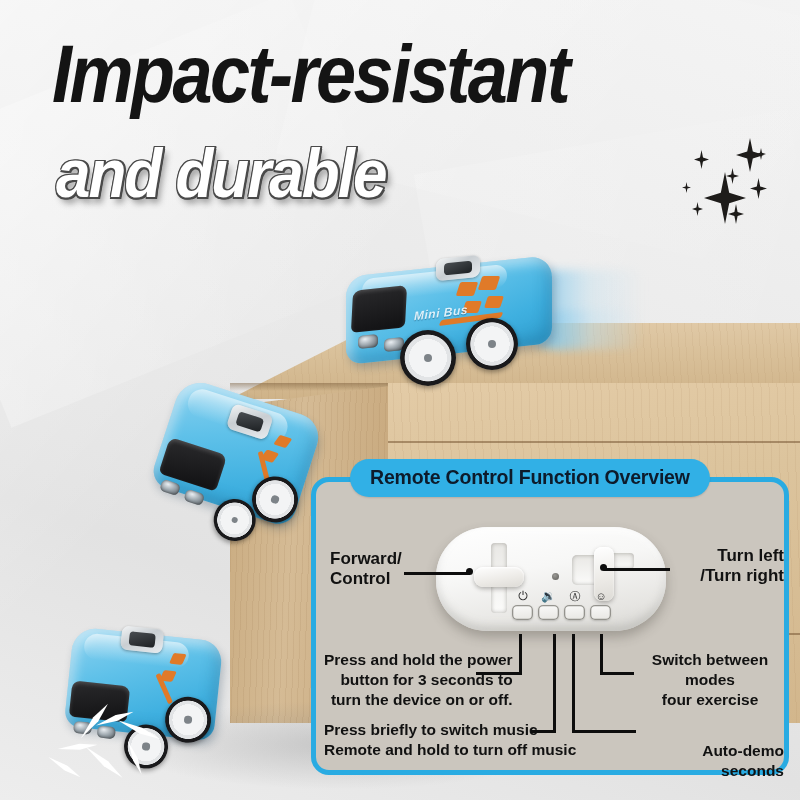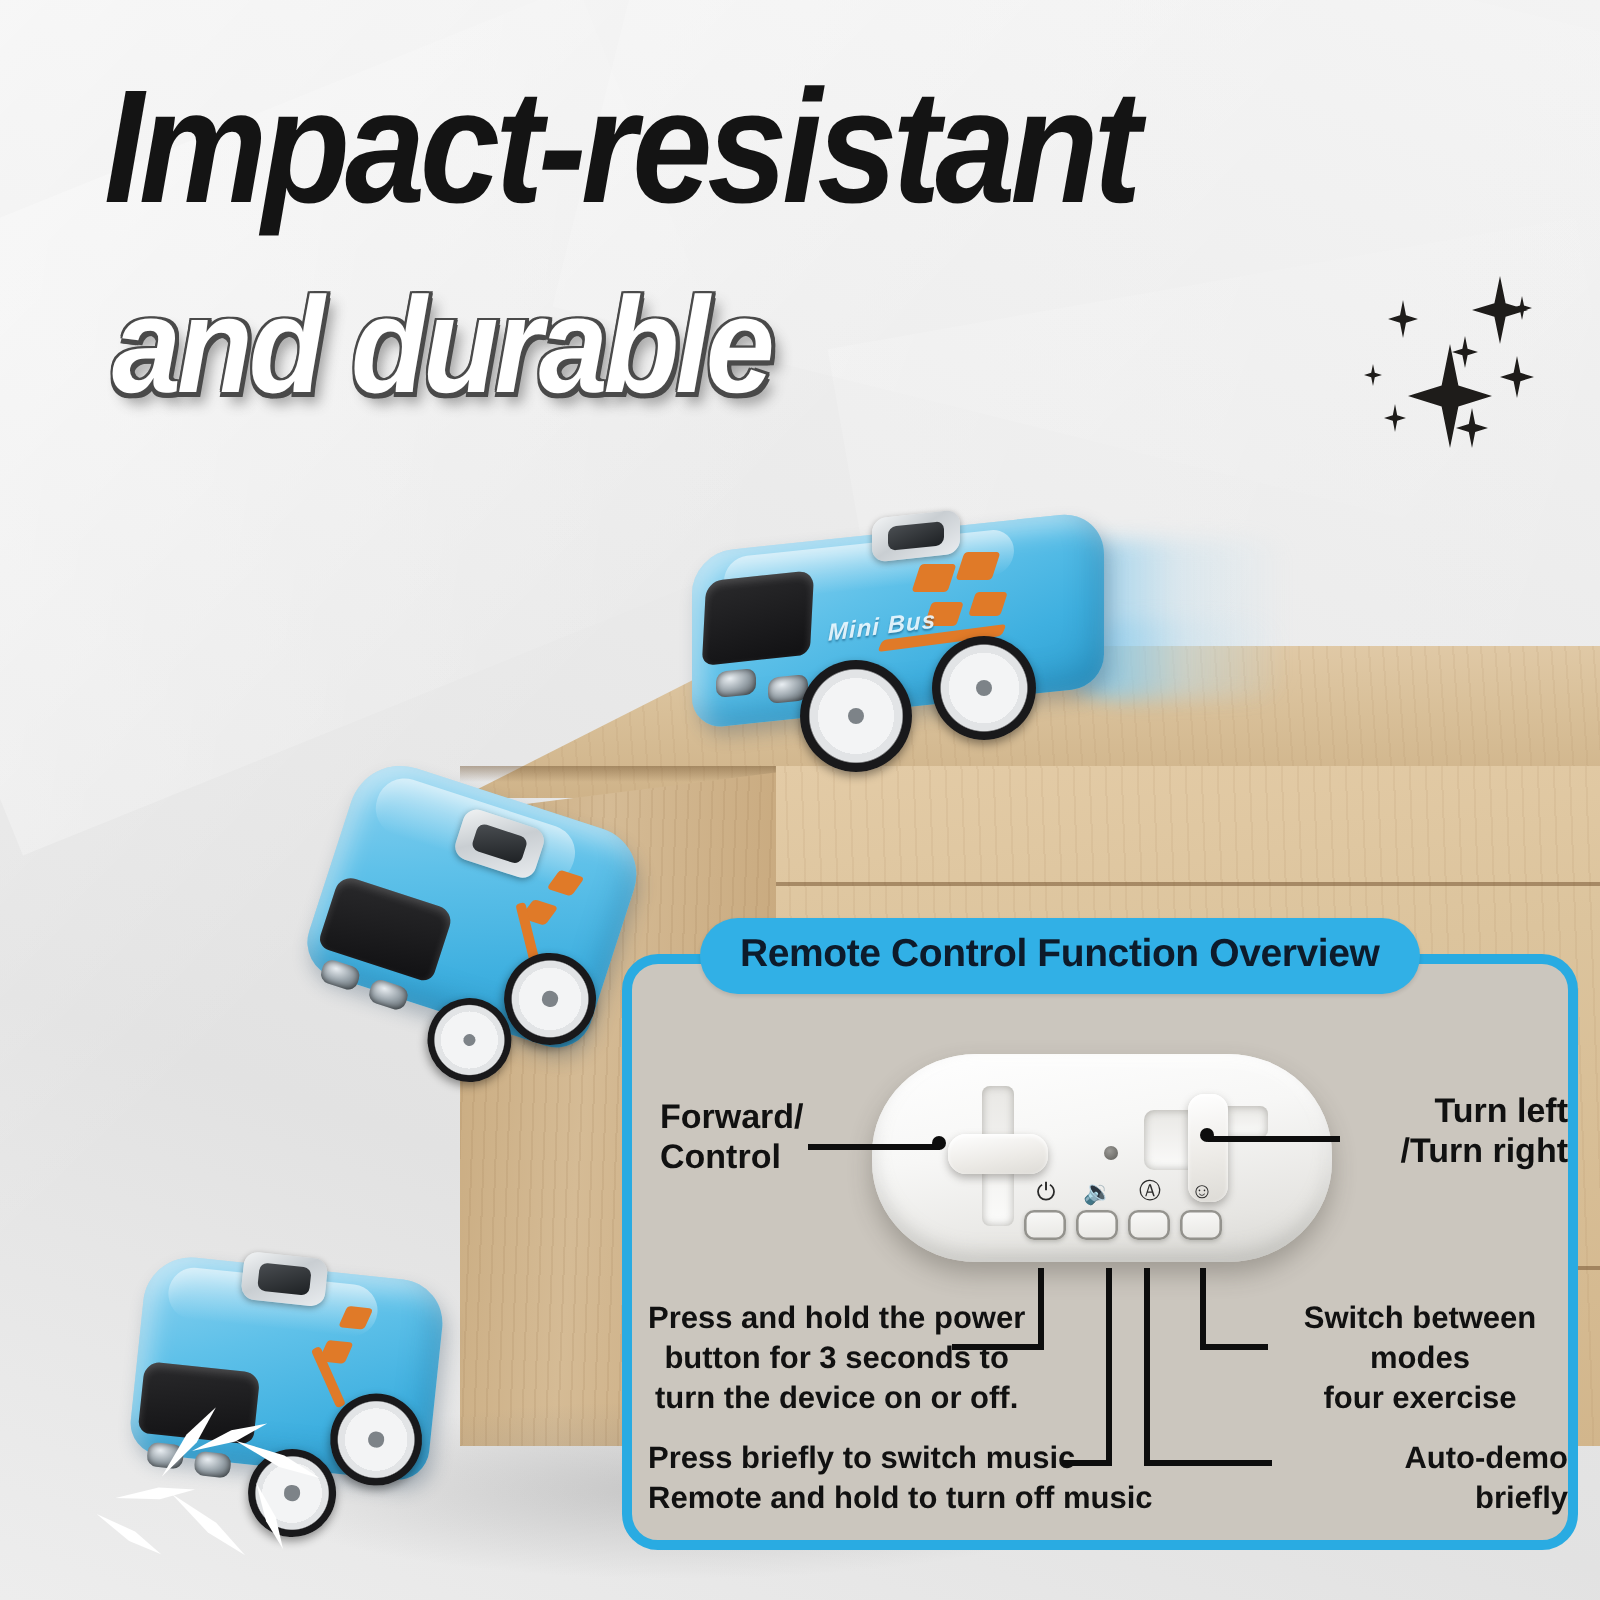--- a/index.html
+++ b/index.html
@@ -346,21 +346,21 @@
   <div class="lead" style="left:404px;top:572px;width:66px;height:3px;"></div>
   <div class="lead-dot" style="left:466px;top:568px;"></div>
 
   <div class="callout" style="left:624px;top:546px;width:160px;font-size:17px;text-align:right;">
     <div>Turn left</div>
     <div>/Turn right</div>
   </div>
   <div class="lead" style="left:604px;top:568px;width:66px;height:3px;"></div>
   <div class="lead-dot" style="left:600px;top:564px;"></div>
 
-  <div class="callout" style="left:324px;top:650px;font-size:15.5px;text-align:center;line-height:1.30;">
+  <div class="callout" style="left:324px;top:650px;font-size:15.5px;text-align:right;line-height:1.30;">
     <div>Press and hold the power</div>
     <div>button for 3 seconds to</div>
     <div>turn the device on or off.</div>
   </div>
   <div class="lead" style="left:476px;top:672px;width:46px;height:3px;"></div>
   <div class="lead" style="left:519px;top:634px;width:3px;height:41px;"></div>
 
   <div class="callout" style="left:636px;top:650px;width:148px;font-size:15.5px;text-align:center;line-height:1.30;">
     <div>Switch between</div>
     <div>modes</div>
@@ -369,20 +369,20 @@
   <div class="lead" style="left:600px;top:672px;width:34px;height:3px;"></div>
   <div class="lead" style="left:600px;top:634px;width:3px;height:41px;"></div>
 
   <div class="callout" style="left:324px;top:720px;font-size:15.5px;text-align:left;line-height:1.32;">
     <div>Press briefly to switch music</div>
     <div>Remote and hold to turn off music</div>
   </div>
   <div class="lead" style="left:531px;top:730px;width:25px;height:3px;"></div>
   <div class="lead" style="left:553px;top:634px;width:3px;height:99px;"></div>
 
-  <div class="callout" style="left:640px;top:720px;width:144px;font-size:15.5px;text-align:right;line-height:1.32;">
+  <div class="callout" style="left:640px;top:741px;width:144px;font-size:15.5px;text-align:right;line-height:1.32;">
     <div>Auto-demo</div>
-    <div>briefly</div>
+    <div>seconds</div>
   </div>
   <div class="lead" style="left:572px;top:730px;width:64px;height:3px;"></div>
   <div class="lead" style="left:572px;top:634px;width:3px;height:99px;"></div>
 
 </div>
 
 </body></html>

